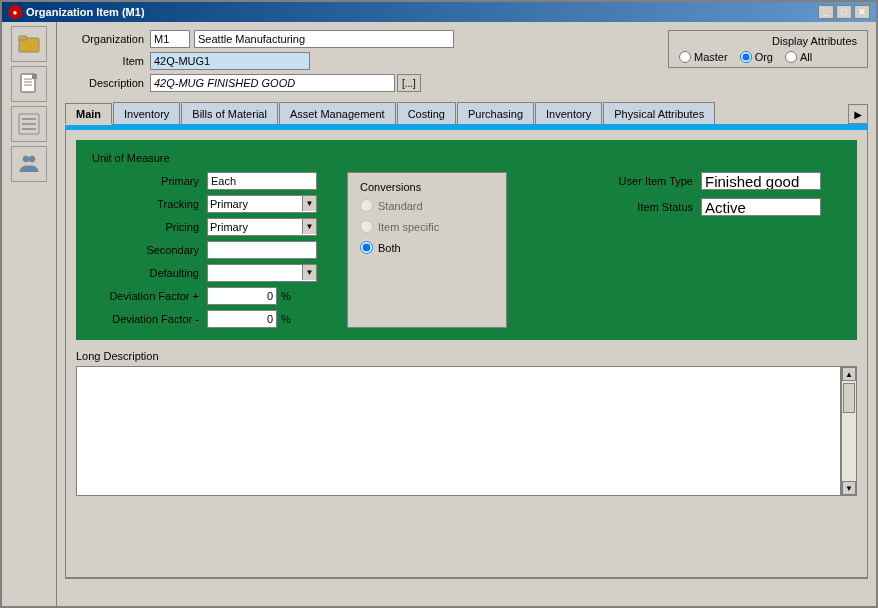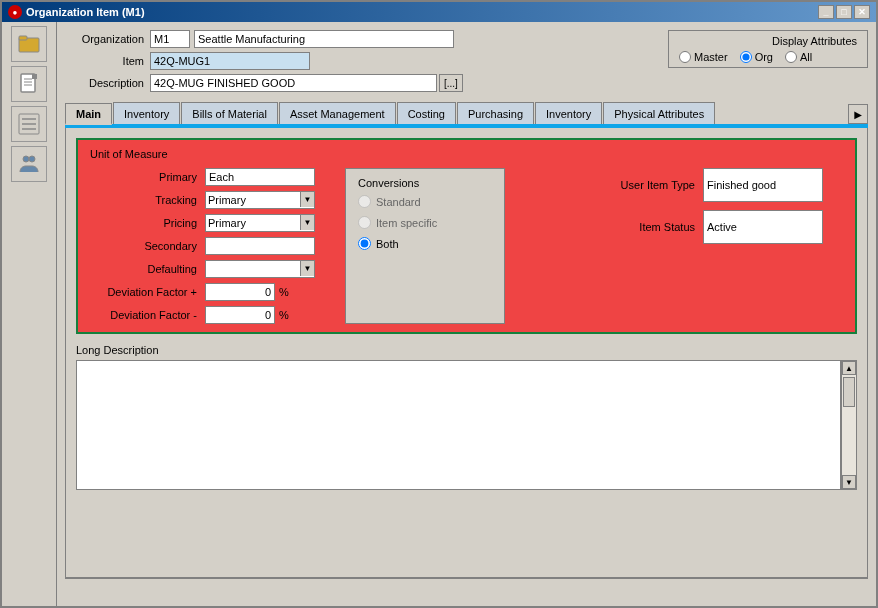--- a/index.html
+++ b/index.html
@@ -141,21 +141,22 @@
     }
     .field-input.org-name {
       width: 260px;
       margin-left: 4px;
     }
     .field-input.item {
       width: 160px;
       background: #c8e0f0;
     }
     .field-input.desc {
-      width: 287px;
+      width: 245px;
+      font-style: italic;
     }
     .ellipsis-btn {
       border: 1px solid #808080;
       background: #d4d0c8;
       padding: 1px 4px;
       font-size: 10px;
       cursor: pointer;
       height: 18px;
       margin-left: 2px;
     }
@@ -187,21 +188,21 @@
     .radio-item input[type="radio"] {
       margin: 0;
       width: 12px;
       height: 12px;
     }
 
     
     .tabs-bar {
       display: flex;
       align-items: flex-end;
-      border-bottom: 4px solid #0ea5e9;
+      border-bottom: 6px solid #0ea5e9;
       margin-bottom: 0;
     }
     .tab {
       padding: 3px 10px;
       border: 1px solid #808080;
       border-bottom: none;
       background: #c8d4e0;
       cursor: pointer;
       font-size: 11px;
       margin-right: 1px;
@@ -238,22 +239,22 @@
       flex: 1;
       padding: 10px;
       display: flex;
       flex-direction: column;
       gap: 10px;
       overflow: auto;
     }
 
     
     .section-box {
-      border: 2px solid #15803d;
-      background: #ef4444;
+      border: 4px solid #15803d;
+      background: #15803d;
       padding: 8px 12px;
       position: relative;
     }
     .section-title {
       font-size: 11px;
       font-weight: normal;
       margin-bottom: 8px;
     }
     .section-content {
       display: flex;
@@ -365,22 +366,22 @@
     .item-type-label {
       width: 110px;
       text-align: right;
       padding-right: 8px;
       font-size: 11px;
     }
     .item-type-input {
       border: 1px solid #808080;
       background: white;
       padding: 1px 3px;
-      font-size: 11px;
-      height: 34px;
+      font-size: 15px;
+      height: 18px;
       width: 120px;
     }
 
     
     .long-desc-section {
       display: flex;
       flex-direction: column;
       gap: 4px;
     }
     .long-desc-label {

